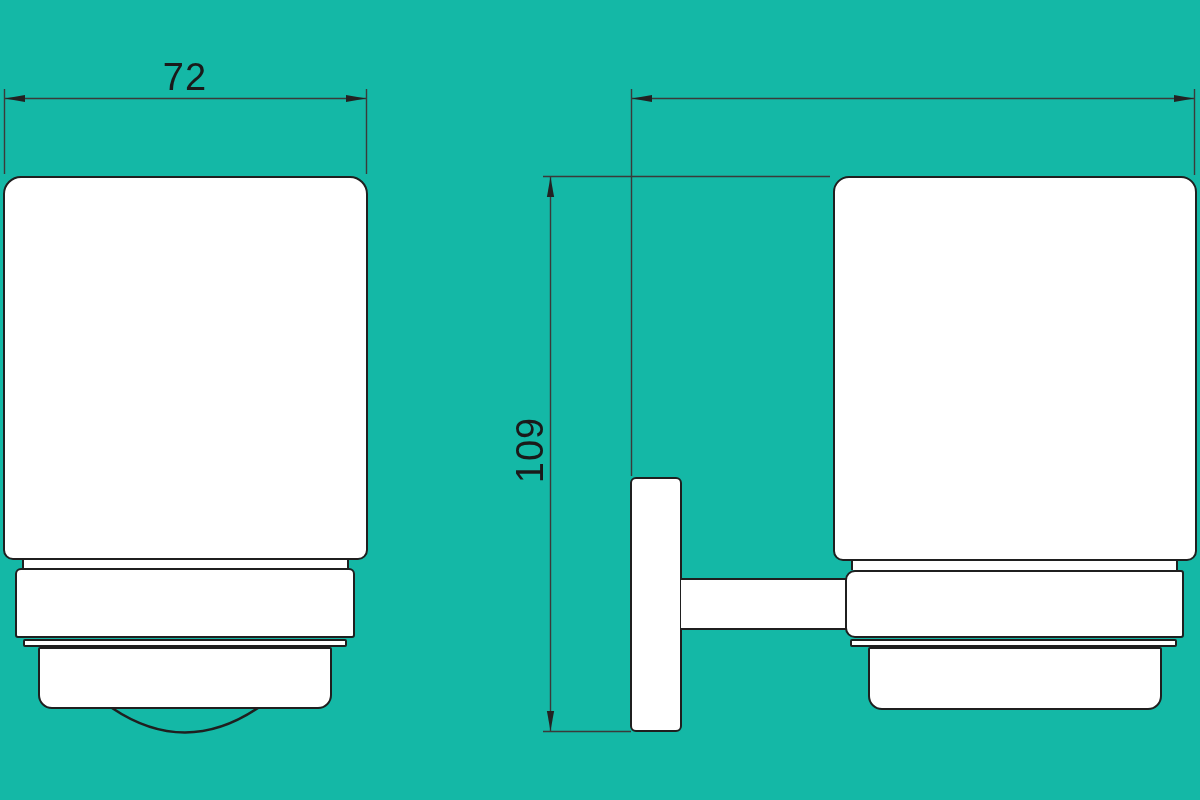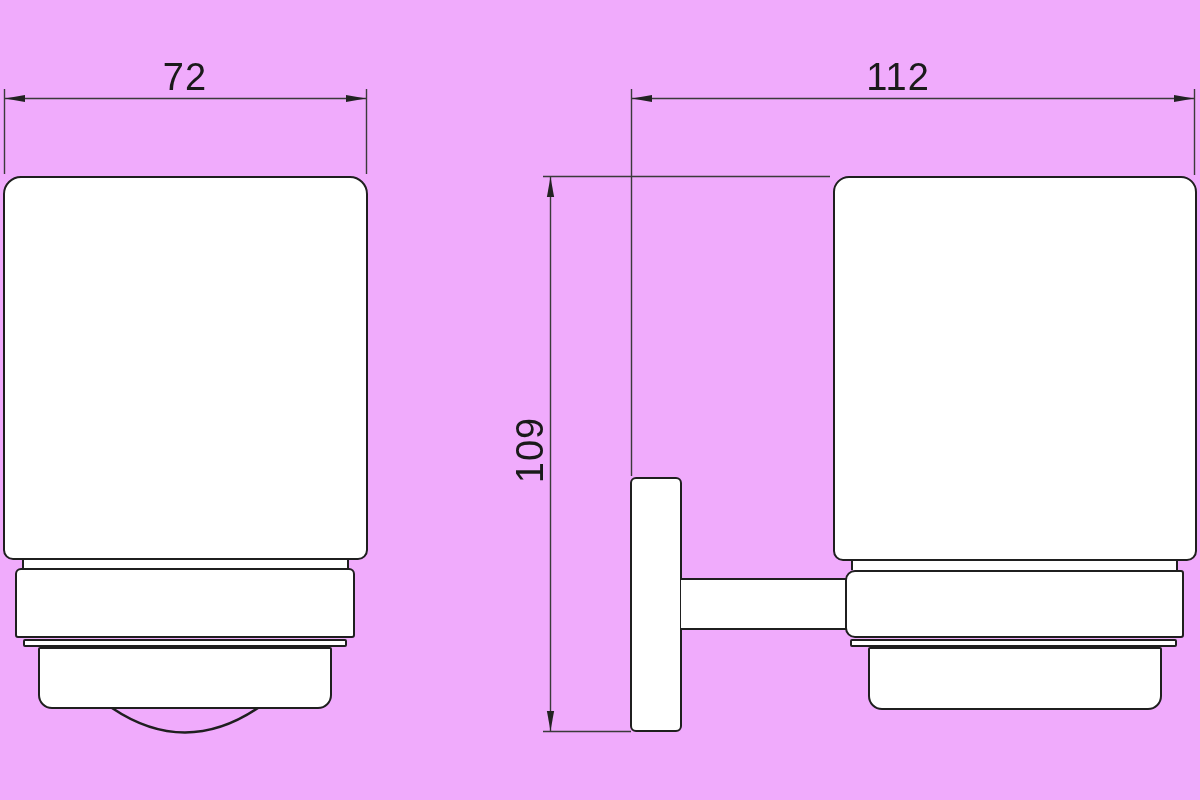--- a/index.html
+++ b/index.html
@@ -5,21 +5,21 @@
   html, body {
     margin: 0;
     padding: 0;
     background: #ffffff;
     font-family: "Liberation Sans", sans-serif;
   }
   #canvas {
     position: relative;
     width: 1200px;
     height: 800px;
-    background: #f0abfc;
+    background: #14b8a6;
     overflow: hidden;
   }
   .shape {
     position: absolute;
     box-sizing: border-box;
     border: 2.6px solid #1f1f1f;
     background: #ffffff;
   }
   
   .band-sides {
@@ -121,17 +121,16 @@
       <line x1="543" y1="176.5" x2="830" y2="176.5"></line>
       <line x1="543" y1="731.5" x2="631" y2="731.5"></line>
       <line x1="550.5" y1="177" x2="550.5" y2="731"></line>
     </g>
     <polygon points="550.5,177 546.9,197 554.1,197" fill="#222222"></polygon>
     <polygon points="550.5,731 546.9,711 554.1,711" fill="#222222"></polygon>
   </svg>
 
   <div class="dim-label" style="left:125px; top:55px; width:120px;">72</div>
 
-  <div class="dim-label" style="left:828px; top:55px; width:140px;">112</div>
 
   <div class="dim-label vertical" style="left:460px; top:428px; width:140px;">109</div>
 
 </div>
 
 </body></html>

